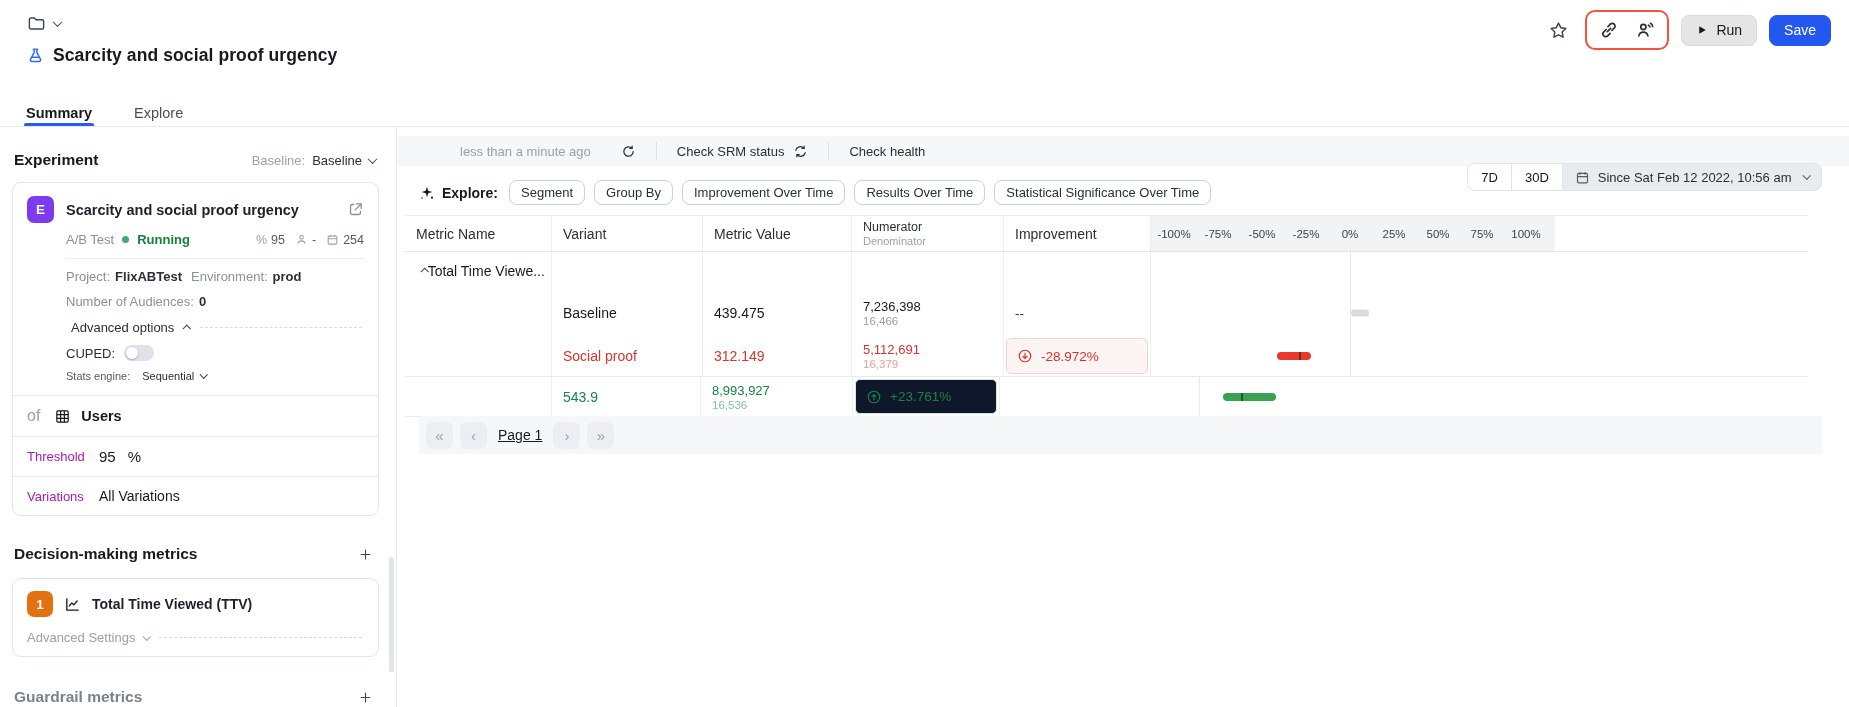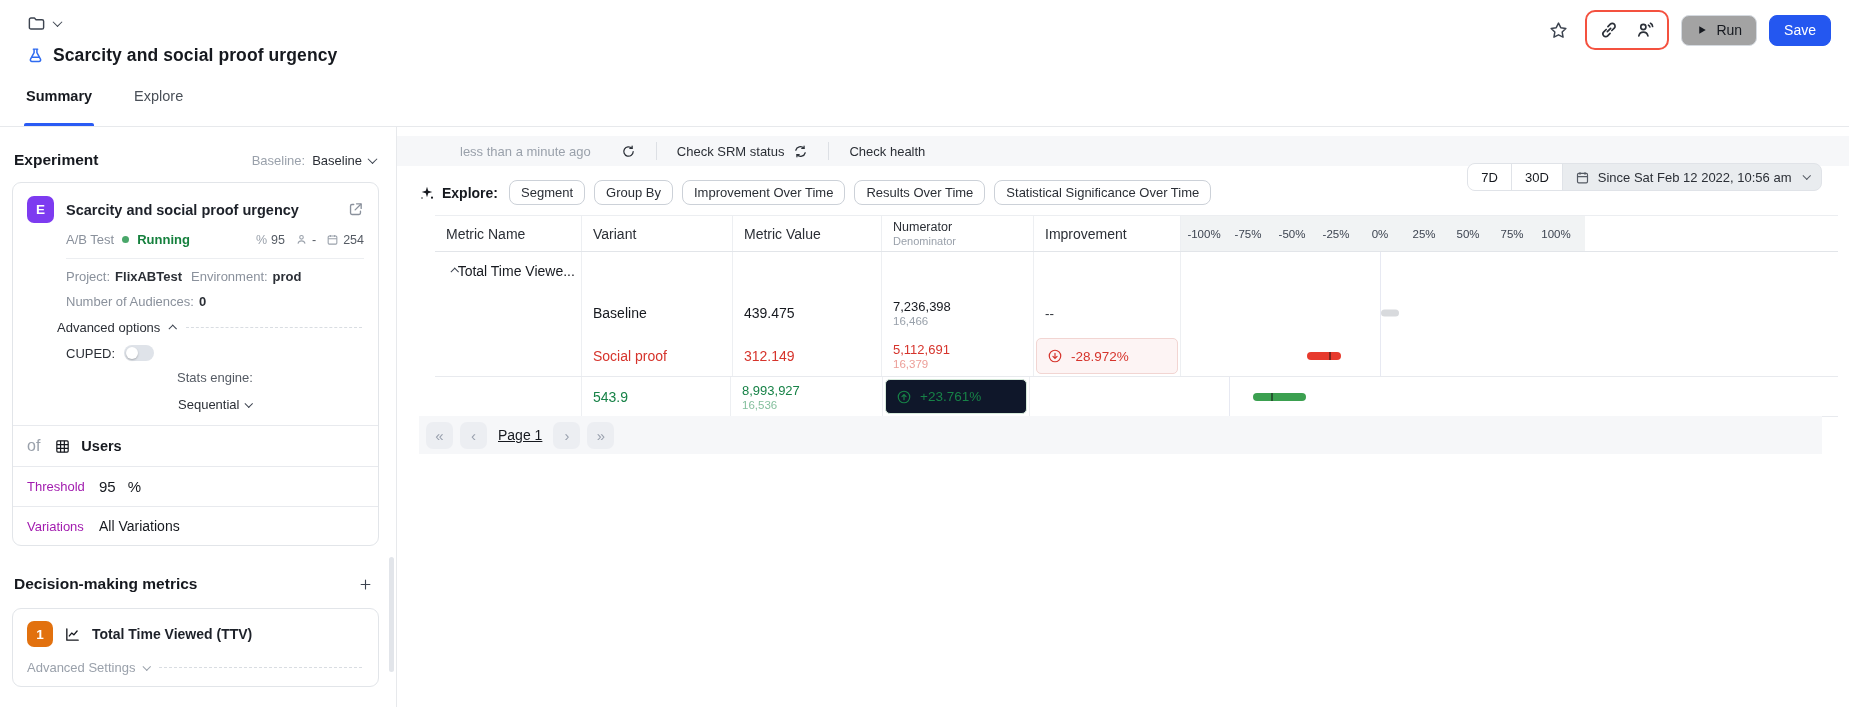--- a/index.html
+++ b/index.html
@@ -6,28 +6,28 @@
   html,body { background:#fff; }
   body { font-family:"Liberation Sans", sans-serif; color:#16191f; }
   .app { position:relative; width:1849px; height:707px; background:#fff; overflow:hidden; }
 
   
   .page-header { position:absolute; top:0; left:0; right:0; height:127px; background:#fff; border-bottom:1px solid #e7e9ec; }
   .folder-wrap { position:absolute; top:14px; left:27px; display:flex; align-items:center; gap:8px; cursor:pointer; }
   .title-row { position:absolute; top:45px; left:27px; display:flex; align-items:center; gap:9px; }
   .page-title { font-size:17.5px; font-weight:700; color:#16191f; letter-spacing:.1px; }
   .tabs { position:absolute; left:24px; bottom:0; display:flex; gap:38px; }
-  .tab { font-size:14.5px; color:#4a5058; padding:10px 2px 22px; cursor:pointer; position:relative; }
+  .tab { font-size:14.5px; color:#4a5058; padding:10px 2px 5px; cursor:pointer; position:relative; }
   .tab.active { color:#16191f; font-weight:700; }
   .tab.active::after { content:""; position:absolute; left:0; right:0; bottom:0; height:3px; background:#2a5bf4; border-radius:2px 2px 0 0; }
   .header-actions { position:absolute; top:10px; right:18px; display:flex; align-items:center; gap:12px; }
   .icon-btn { display:flex; align-items:center; justify-content:center; width:30px; height:30px; cursor:pointer; }
   .red-group { display:flex; align-items:center; gap:10px; padding:3px 9px; border:2.5px solid #f4513f; border-radius:10px; }
   .btn { display:flex; align-items:center; gap:8px; height:31px; padding:0 14px; border-radius:8px; font-size:14px; cursor:pointer; }
-  .btn-run { background:#a3a3a3; border:1px solid #d5dae0; color:#16191f; }
+  .btn-run { background:#e5e5e5; border:1px solid #d5dae0; color:#16191f; }
   .btn-save { background:#2457f0; color:#fff; border:1px solid #2457f0; font-weight:500; }
 
   
   .sidebar { position:absolute; top:127px; left:0; bottom:0; width:397px; background:#fff; border-right:1px solid #e7e9ec; overflow:hidden; }
   .side-head { display:flex; align-items:center; justify-content:space-between; margin:24px 20px 0 14px; }
   .side-title { font-size:15.5px; font-weight:700; color:#16191f; }
   .side-title.gray { color:#7b828c; }
   .baseline-dd { display:flex; align-items:center; gap:7px; font-size:13px; cursor:pointer; }
   .baseline-dd .lbl { color:#9aa1ab; }
   .baseline-dd .val { color:#2b2f36; }
@@ -41,26 +41,26 @@
   .meta-row { display:flex; align-items:center; justify-content:space-between; margin:9px 0 0 39px; }
   .meta-left { display:flex; align-items:center; gap:8px; font-size:13px; color:#8a919c; }
   .dot { width:7px; height:7px; border-radius:50%; background:#4aa76a; }
   .running { color:#15803d; font-weight:600; }
   .meta-stats { display:flex; align-items:center; gap:10px; font-size:12.5px; color:#555b64; }
   .stat { display:flex; align-items:center; gap:4px; color:#555b64; }
   .pct-glyph { font-size:12.5px; color:#9aa1ab; font-style:normal; }
   .card-div { border-top:1px solid #eceef1; margin:11px 0 0 39px; }
   .kv-row { margin:10px 0 0 39px; font-size:13px; color:#8a919c; display:flex; gap:5px; flex-wrap:wrap; align-items:center; }
   .kv-row b { color:#2b2f36; font-weight:600; }
-  .adv-row { display:flex; align-items:center; gap:10px; margin:11px 0 0 30px; font-size:13px; color:#2b2f36; cursor:pointer; }
+  .adv-row { display:flex; align-items:center; gap:10px; margin:11px 0 0 44px; font-size:13px; color:#2b2f36; cursor:pointer; }
   .dash { flex:1; border-top:1px dashed #d9dde2; margin-right:2px; }
   .cuped-row { display:flex; align-items:center; gap:9px; margin:10px 0 0 39px; font-size:13px; color:#2b2f36; }
   .toggle { width:30px; height:16px; border-radius:9px; background:#dfe3e9; position:relative; cursor:pointer; flex:none; }
   .toggle::after { content:""; position:absolute; top:2px; left:2px; width:12px; height:12px; border-radius:50%; background:#fff; box-shadow:0 1px 2px rgba(0,0,0,.25); }
-  .stats-row { display:flex; align-items:center; gap:12px; margin:9px 0 13px 39px; font-size:13px; color:#555b64;flex-direction:column; }
+  .stats-row { display:flex; align-items:center; gap:12px; margin:9px 0 13px 39px; font-size:11px; color:#555b64; }
   .stats-row .sel { display:flex; align-items:center; gap:7px; color:#2b2f36; cursor:pointer; }
   .card-row { border-top:1px solid #e8eaee; padding:11px 14px; display:flex; align-items:center; gap:10px; }
   .of-lbl { font-size:16px; color:#9aa1ab; margin-right:4px; }
   .pop-name { font-size:14.5px; font-weight:700; color:#16191f; }
   .row-lbl { font-size:13px; color:#a21caf; width:62px; }
   .row-val { font-size:15px; color:#16191f; }
   .metric-card { margin:13px 17px 0 12px; border:1px solid #e2e5e9; border-radius:9px; padding:12px 14px 11px; }
   .metric-row { display:flex; align-items:center; gap:11px; cursor:pointer; }
   .metric-name { font-size:14px; font-weight:600; color:#1d2129; }
   .adv-settings { display:flex; align-items:center; gap:9px; margin-top:13px; font-size:13px; color:#9aa1ab; cursor:pointer; }
@@ -80,21 +80,21 @@
   .tb-item.muted { color:#9aa1ab; cursor:default; padding-left:0; }
   .tb-div { width:1px; height:18px; background:#dde0e5; }
   .datebar { position:absolute; top:36px; right:27px; height:28px; display:flex; border:1px solid #e0e3e8; border-radius:8px; overflow:hidden; background:#e9ecef; font-size:13px; }
   .db-btn { background:#fff; display:flex; align-items:center; padding:0 13px; border-right:1px solid #e0e3e8; cursor:pointer; color:#16191f; }
   .db-date { display:flex; align-items:center; gap:8px; padding:0 12px; color:#2b2f36; cursor:pointer; }
   .explore-row { position:absolute; top:53px; left:22px; display:flex; align-items:center; gap:9px; }
   .explore-lbl { display:flex; align-items:center; gap:7px; font-size:14px; font-weight:700; color:#16191f; margin-right:2px; }
   .chip { border:1px solid #ccd1d8; border-radius:8px; background:#fff; padding:4px 11px; font-size:13px; color:#2b2f36; cursor:pointer; white-space:nowrap; }
 
   
-  .results-table { position:absolute; top:88px; left:38px; width:1403px; }
+  .results-table { position:absolute; top:88px; left:8px; width:1403px; }
   .tr { display:flex; align-items:stretch; }
   .c1{width:147px;} .c2{width:151px;} .c3{width:149px;} .c4{width:152px;} .c5{width:147px;}
   .cchart{width:404px; position:relative;} .cfill{flex:1;}
   .thead { height:37px; border-top:1px solid #eceef1; border-bottom:1px solid #e2e5e9; }
   .th { display:flex; flex-direction:column; justify-content:center; padding-left:11px; font-size:14px; color:#2b2f36; border-right:1px solid #edeff2; }
   .th .sub1 { font-size:12.5px; }
   .th .sub2 { font-size:11px; color:#9aa1ab; margin-top:1px; }
   .th.cchart { background:#f1f3f4; border-right:none; padding:0; }
   .tick { position:absolute; top:50%; transform:translate(-50%,-50%); font-size:11.5px; color:#3c4350; white-space:nowrap; }
   .td { display:flex; flex-direction:column; justify-content:center; padding-left:11px; border-right:1px solid #edeff2; font-size:14px; }

